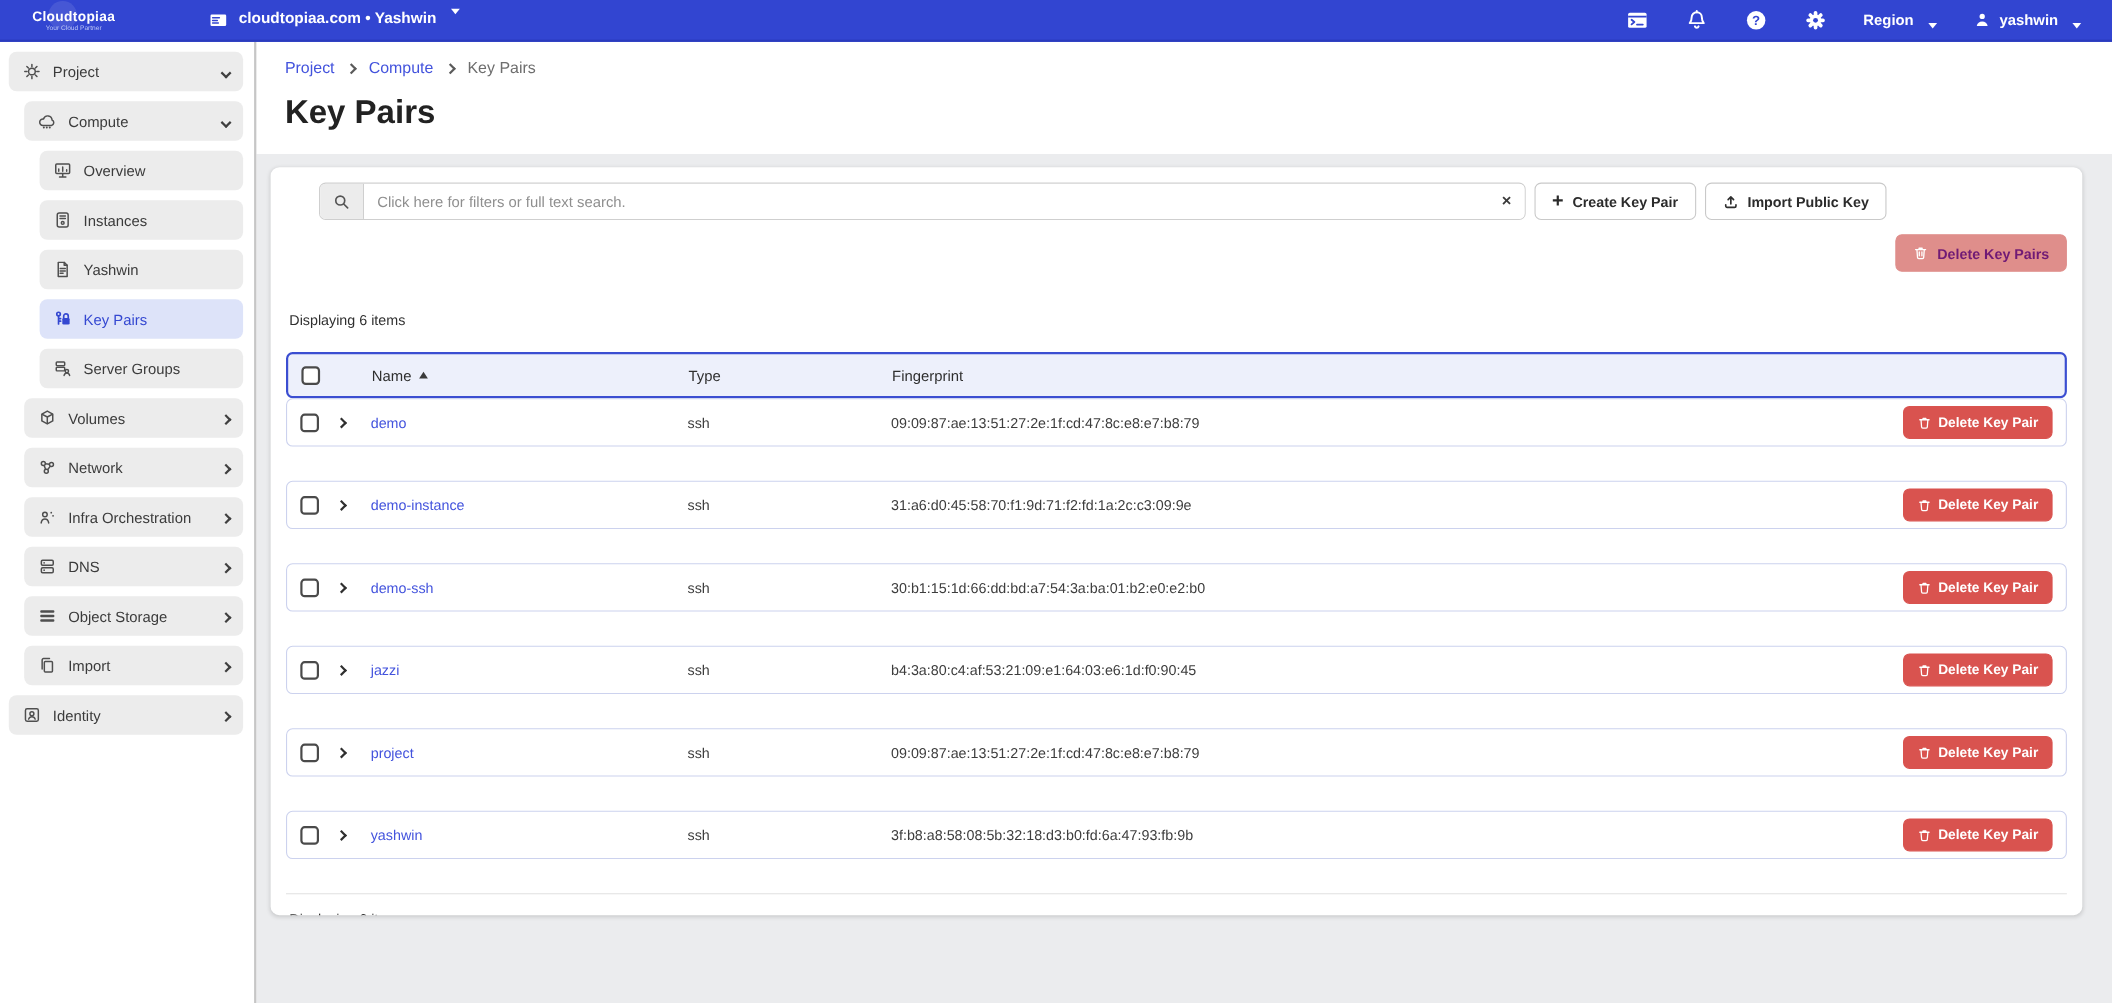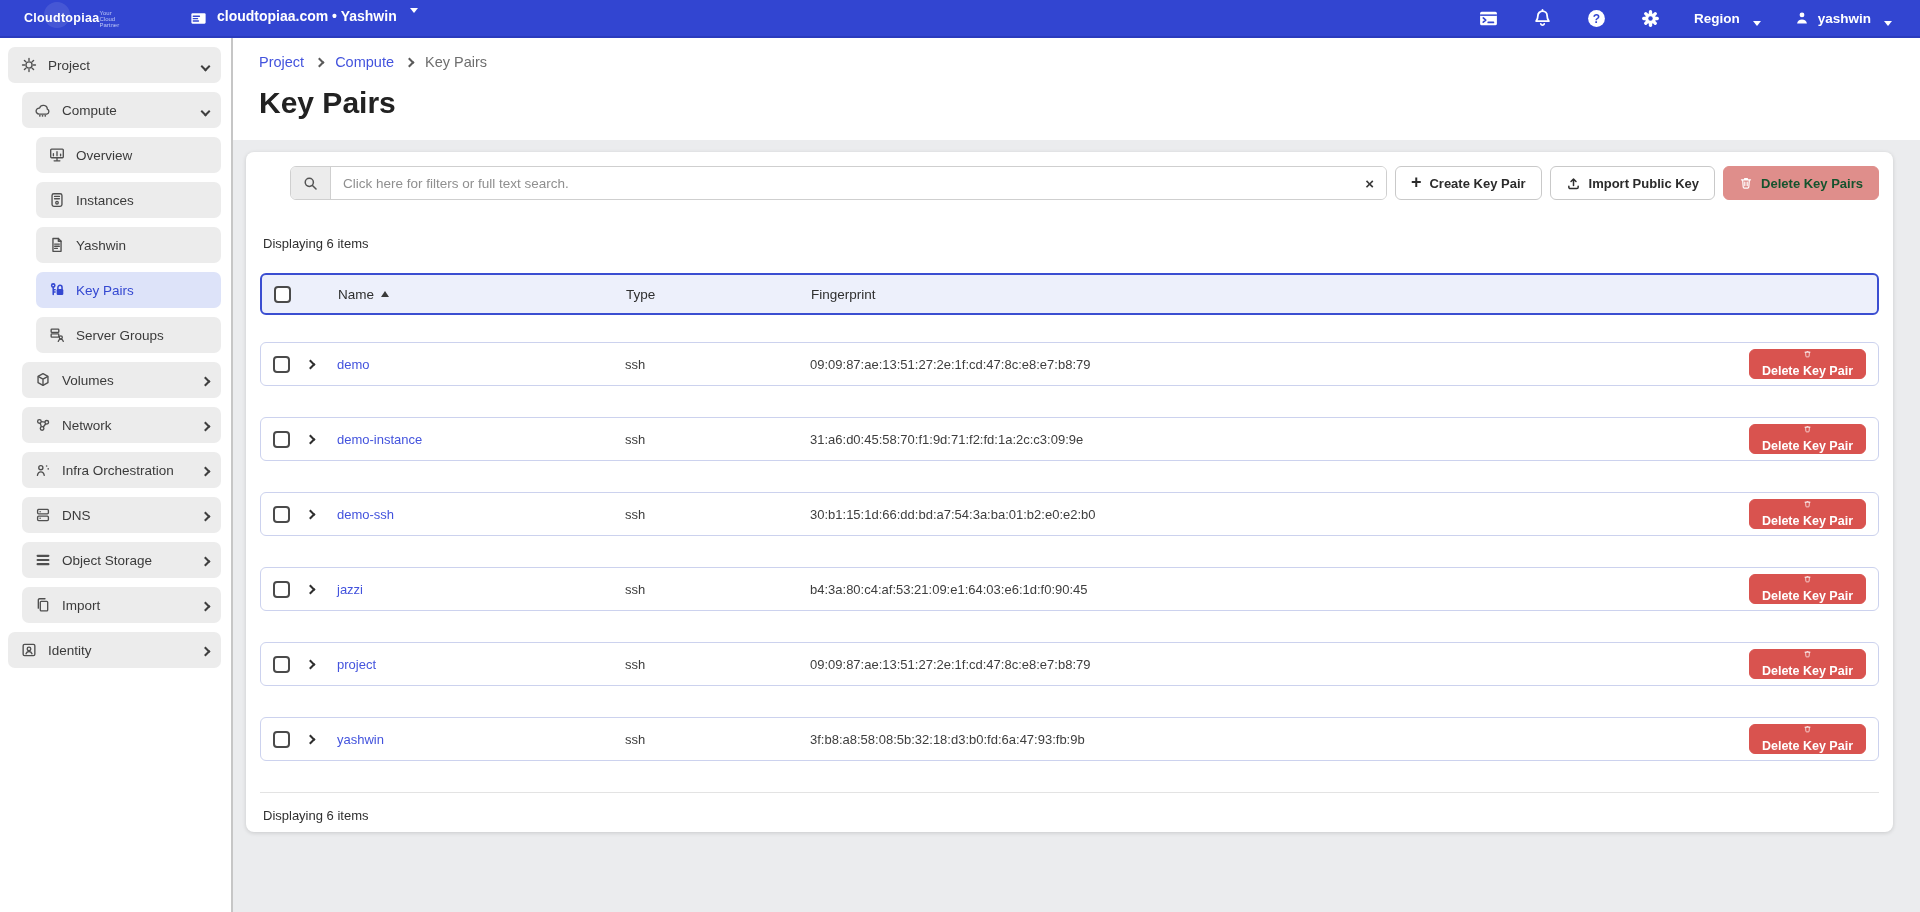--- a/index.html
+++ b/index.html
@@ -8,21 +8,21 @@
     width:1920px; height:912px; overflow:hidden;
     font-family:"Liberation Sans", sans-serif;
     background:#ebecee; color:#333;
   }
   
   .topbar {
     position:absolute; top:0; left:0; width:1920px; height:38px;
     background:#3245d1; border-bottom:2px solid #2a3bbd;
     display:flex; align-items:center; color:#fff; z-index:30;
   }
-  .logo { position:relative; margin-left:24px; display:flex; align-items:center; width:86px; }
+  .logo { position:relative; margin-left:24px; display:flex; flex-direction:column; align-items:center; width:86px; }
   .logo::before { content:""; position:absolute; left:20px; top:-7px; width:26px; height:26px; border-radius:50%; background:rgba(255,255,255,.10); }
   .logo-title { font-size:12.5px; font-weight:700; letter-spacing:.3px; position:relative; }
   .logo-tag { font-size:6px; color:#bcc6f5; margin-top:1px; position:relative; }
   .context { display:flex; gap:8px; margin-left:78px; font-size:14px; font-weight:700; cursor:pointer; }
   .caret-down { width:0; height:0; border-left:4px solid transparent; border-right:4px solid transparent; border-top:5px solid #fff; margin-left:5px; }
   .topbar-right { margin-left:auto; display:flex; align-items:center; gap:33px; margin-right:28px; }
   .tb-icon { width:21px; height:21px; display:flex; align-items:center; justify-content:center; cursor:pointer; }
   .tb-menu { display:flex; align-items:flex-end; gap:8px; font-size:13.5px; font-weight:700; cursor:pointer; }
   
   .sidebar {
@@ -62,27 +62,27 @@
   .search-prepend { width:40px; background:#ececec; border-right:1px solid #cfcfcf; display:flex; align-items:center; justify-content:center; }
   .searchwrap input { flex:1; border:none; outline:none; padding:0 36px 0 12px; font-size:13.5px; color:#333; font-family:"Liberation Sans",sans-serif; }
   .searchwrap input::placeholder { color:#8f8f8f; }
   .clear-x { position:absolute; right:12px; top:50%; transform:translateY(-50%); font-size:15px; font-weight:700; color:#3a3a3a; cursor:pointer; line-height:1; }
   .btn {
     height:34px; display:flex; align-items:center; gap:8px; padding:0 15px;
     background:#fff; border:1px solid #c9c9c9; border-radius:6px;
     font-size:13px; font-weight:700; color:#2b2b2b; cursor:pointer; white-space:nowrap;
   }
   .btn .plus { font-size:18px; font-weight:700; line-height:0; margin-top:-2px; }
-  .btn-danger-muted { background:#df8e8b; border-color:#df8e8b; color:#14532d; }
-  .btn-danger { background:#d9534f; border-color:#d9534f; color:#fff;flex-direction:column; }
+  .btn-danger-muted { background:#df8e8b; border-color:#df8e8b; color:#701a75;margin-top:47px; }
+  .btn-danger { background:#d9534f; border-color:#d9534f; color:#fff; }
   .summary { font-size:13px; color:#2f2f2f; margin:36px 0 22px 3px; }
   .tgrid { display:grid; grid-template-columns:34px 30px 288px 185px 1fr 158px; align-items:center; padding:0 12px; }
   .thead {
     height:42px; background:#edf0fb; border:2px solid #3b4ed1; border-radius:6px;
-    font-size:13.5px; color:#2f2f2f; margin-bottom:27px;
+    font-size:13.5px; color:#2f2f2f; margin-bottom:0;
   }
   .th-name { display:flex; align-items:center; gap:7px; }
   .sort-asc { width:0; height:0; border-left:4.5px solid transparent; border-right:4.5px solid transparent; border-bottom:6px solid #3a3a3a; }
   .trow {
     height:44px; background:#fff; border:1px solid #ccd2ee; border-radius:6px;
     margin-bottom:31px; font-size:13px; color:#3d3d3d;
   }
   .checkbox { width:17px; height:17px; border:2px solid #4a4a4a; border-radius:4px; background:#fff; cursor:pointer; }
   .rowchev { width:7px; height:7px; border-right:2.6px solid #2f2f2f; border-bottom:2.6px solid #2f2f2f; transform:rotate(-45deg); cursor:pointer; }
   .name-link { color:#4353dd; cursor:pointer; }

